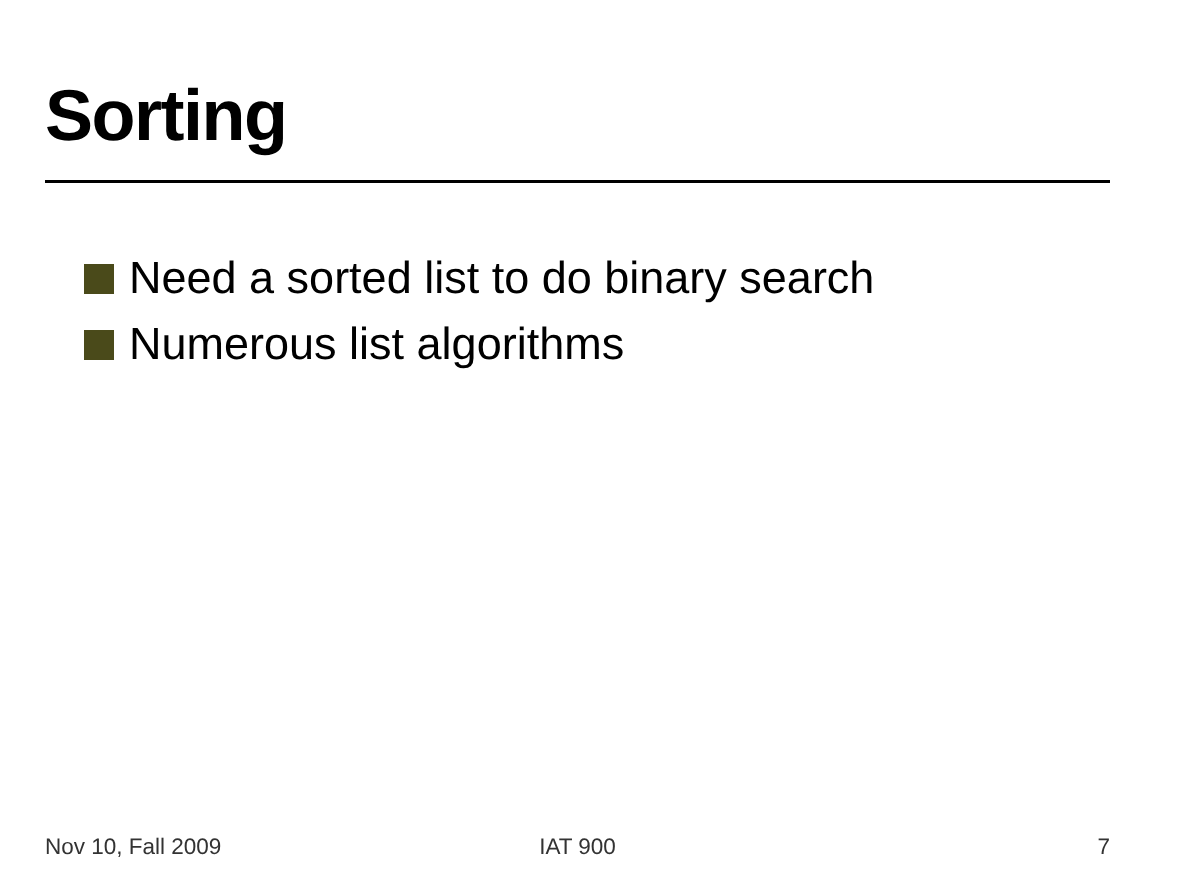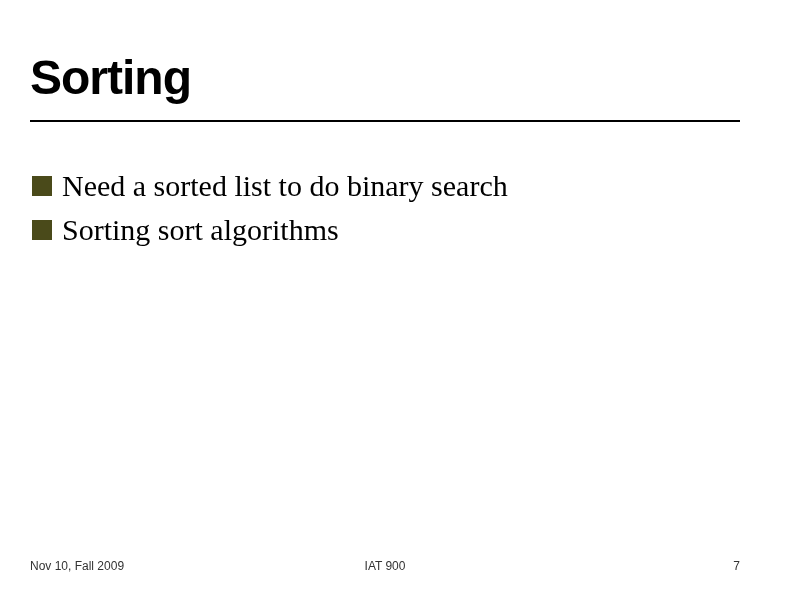--- a/index.html
+++ b/index.html
@@ -17,23 +17,22 @@
   .title-rule {
     position: absolute;
     left: 30px;
     right: 30px;
     top: 120px;
     height: 0;
     border-top: 2px solid #000;
   }
   .bullets {
     position: absolute;
-    left: 32px;
+    left: 56px;
     top: 168px;
-    font-family: Liberation Serif, serif;
   }
   .bullet {
     display: flex;
     align-items: center;
     margin-bottom: 8px;
   }
   .bullet-icon {
     width: 20px;
     height: 20px;
     background: #4a4a1a;
@@ -45,42 +44,42 @@
     line-height: 1.2;
   }
   .footer {
     position: absolute;
     left: 30px;
     right: 30px;
     bottom: 22px;
     display: flex;
     justify-content: space-between;
     align-items: baseline;
-    font-size: 12px;
+    font-size: 15px;
     color: #333;
   }
   .footer-left { flex: 1; text-align: left; }
   .footer-center { flex: 1; text-align: center; }
   .footer-right { flex: 1; text-align: right; }
 </style>
 </head>
 <body>
 
 <div class="slide">
   <div class="title">Sorting</div>
   <div class="title-rule"></div>
 
   <div class="bullets">
     <div class="bullet">
       <span class="bullet-icon"></span>
       <span class="bullet-text">Need a sorted list to do binary search</span>
     </div>
     <div class="bullet">
       <span class="bullet-icon"></span>
-      <span class="bullet-text">Sorting sort algorithms</span>
+      <span class="bullet-text">Numerous list algorithms</span>
     </div>
   </div>
 
   <div class="footer">
     <span class="footer-left">Nov 10, Fall 2009</span>
     <span class="footer-center">IAT 900</span>
     <span class="footer-right">7</span>
   </div>
 </div>
 

